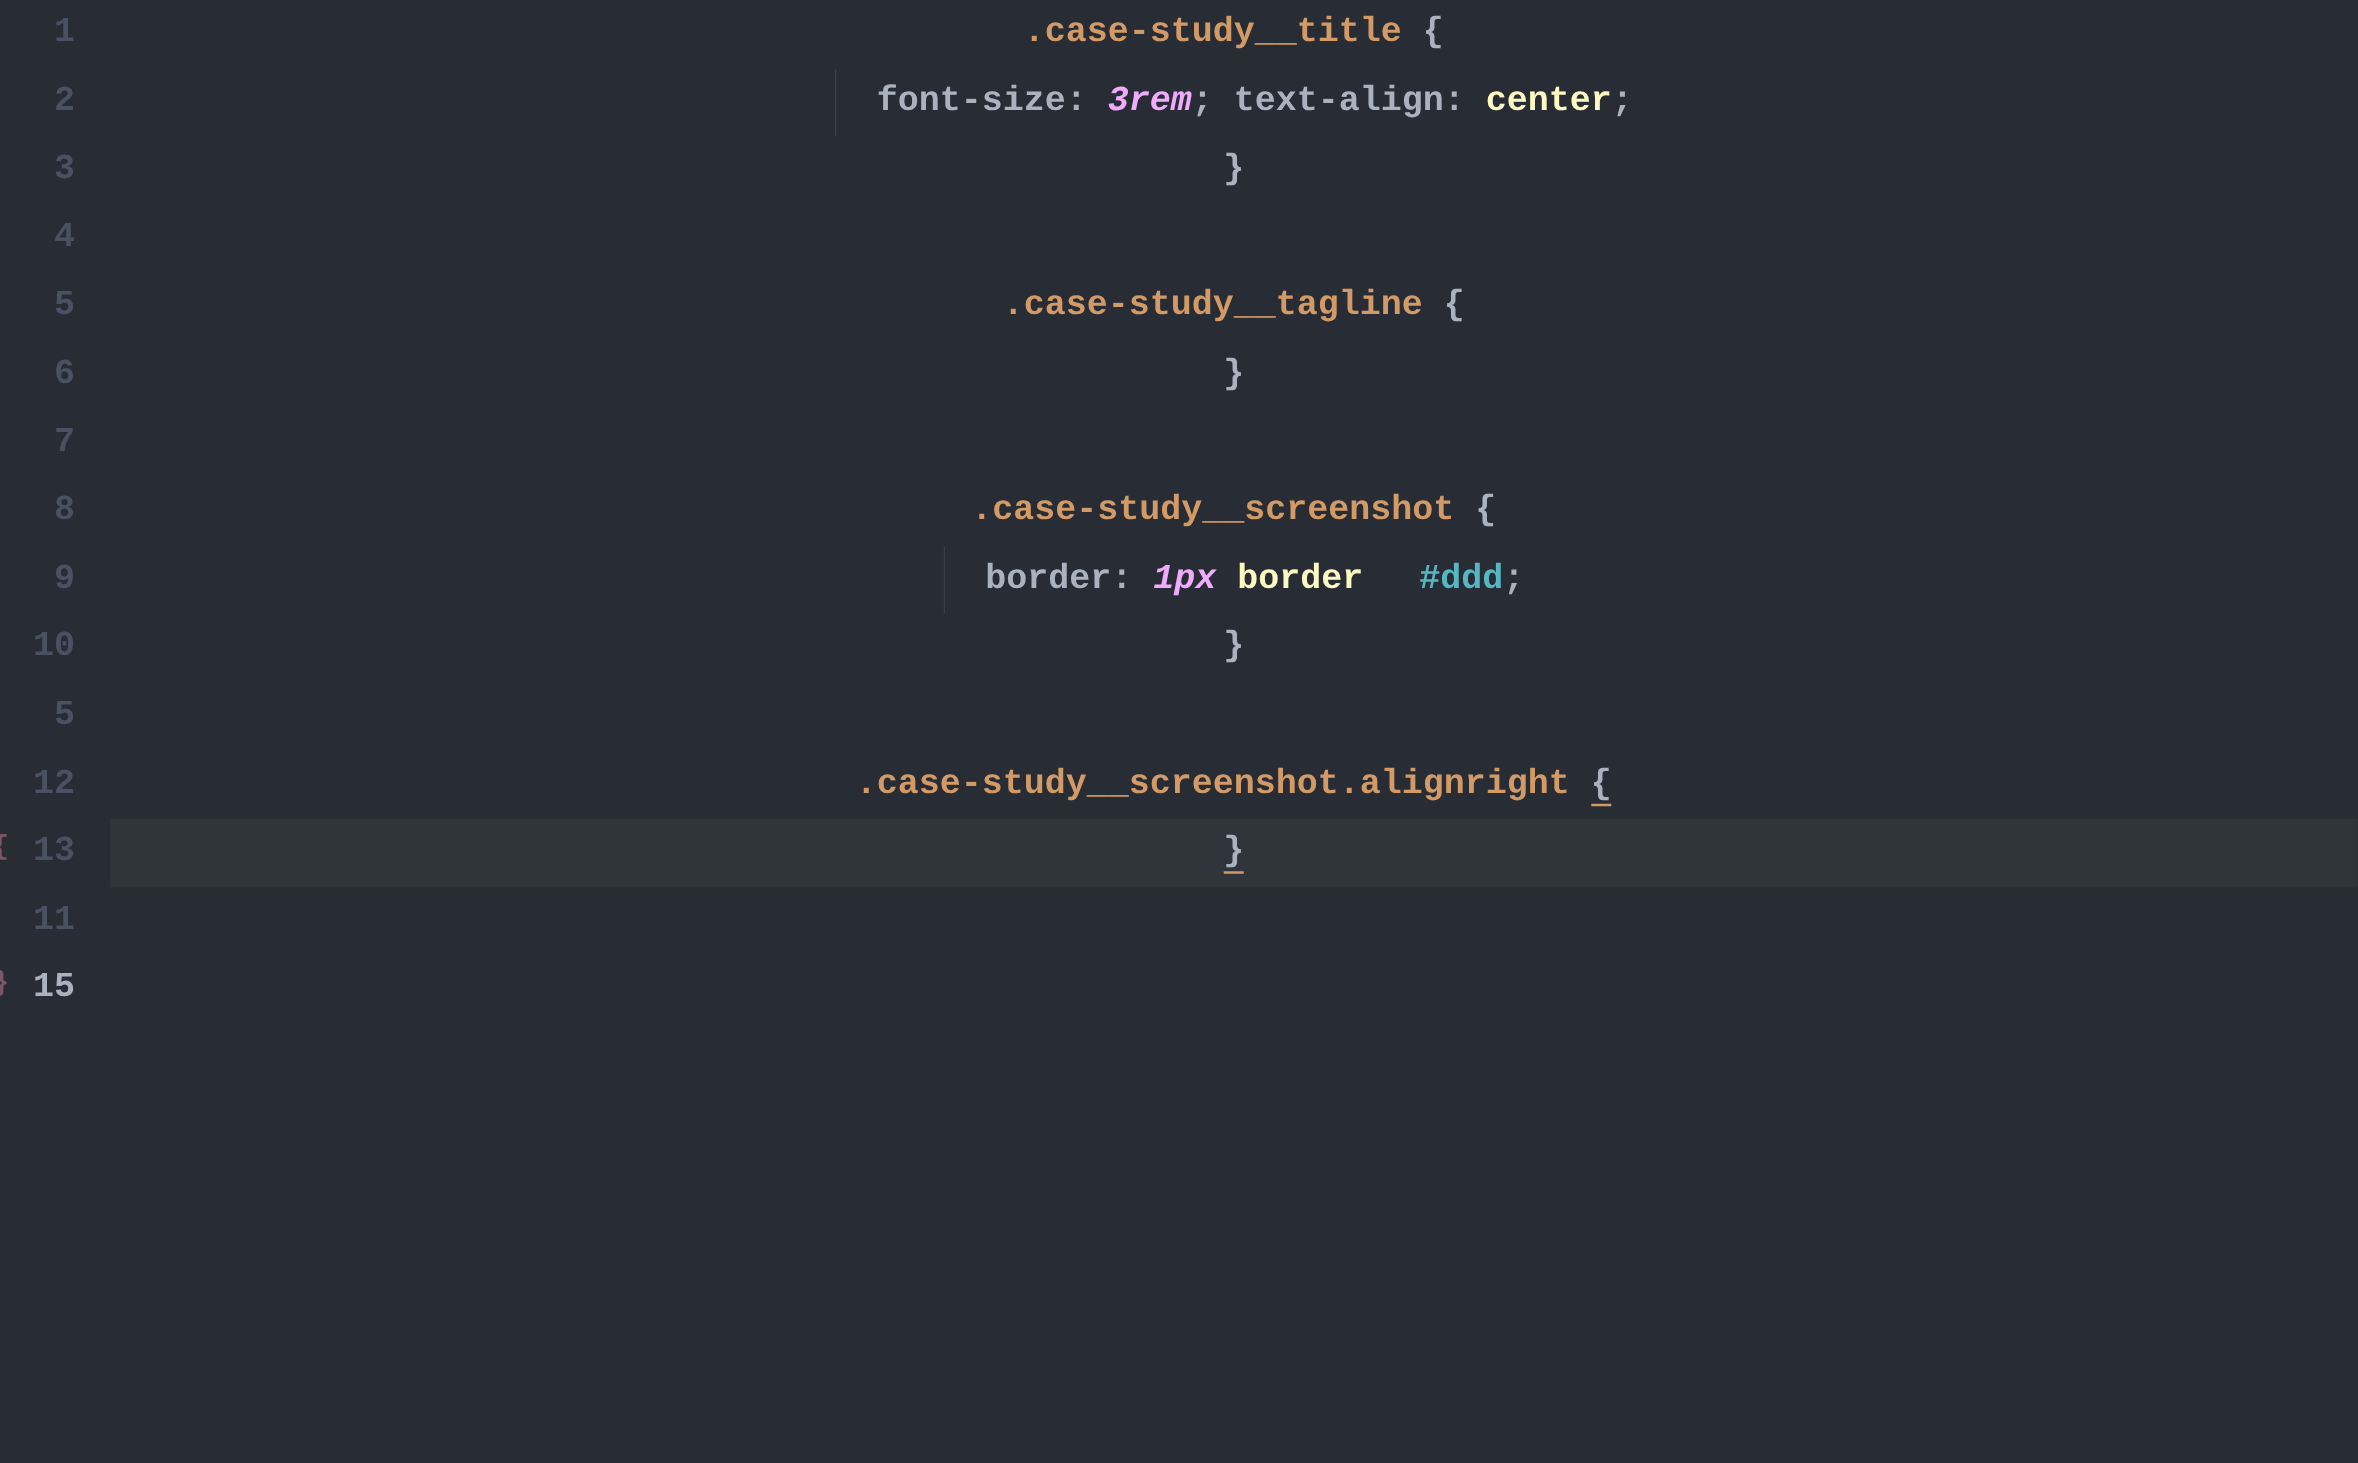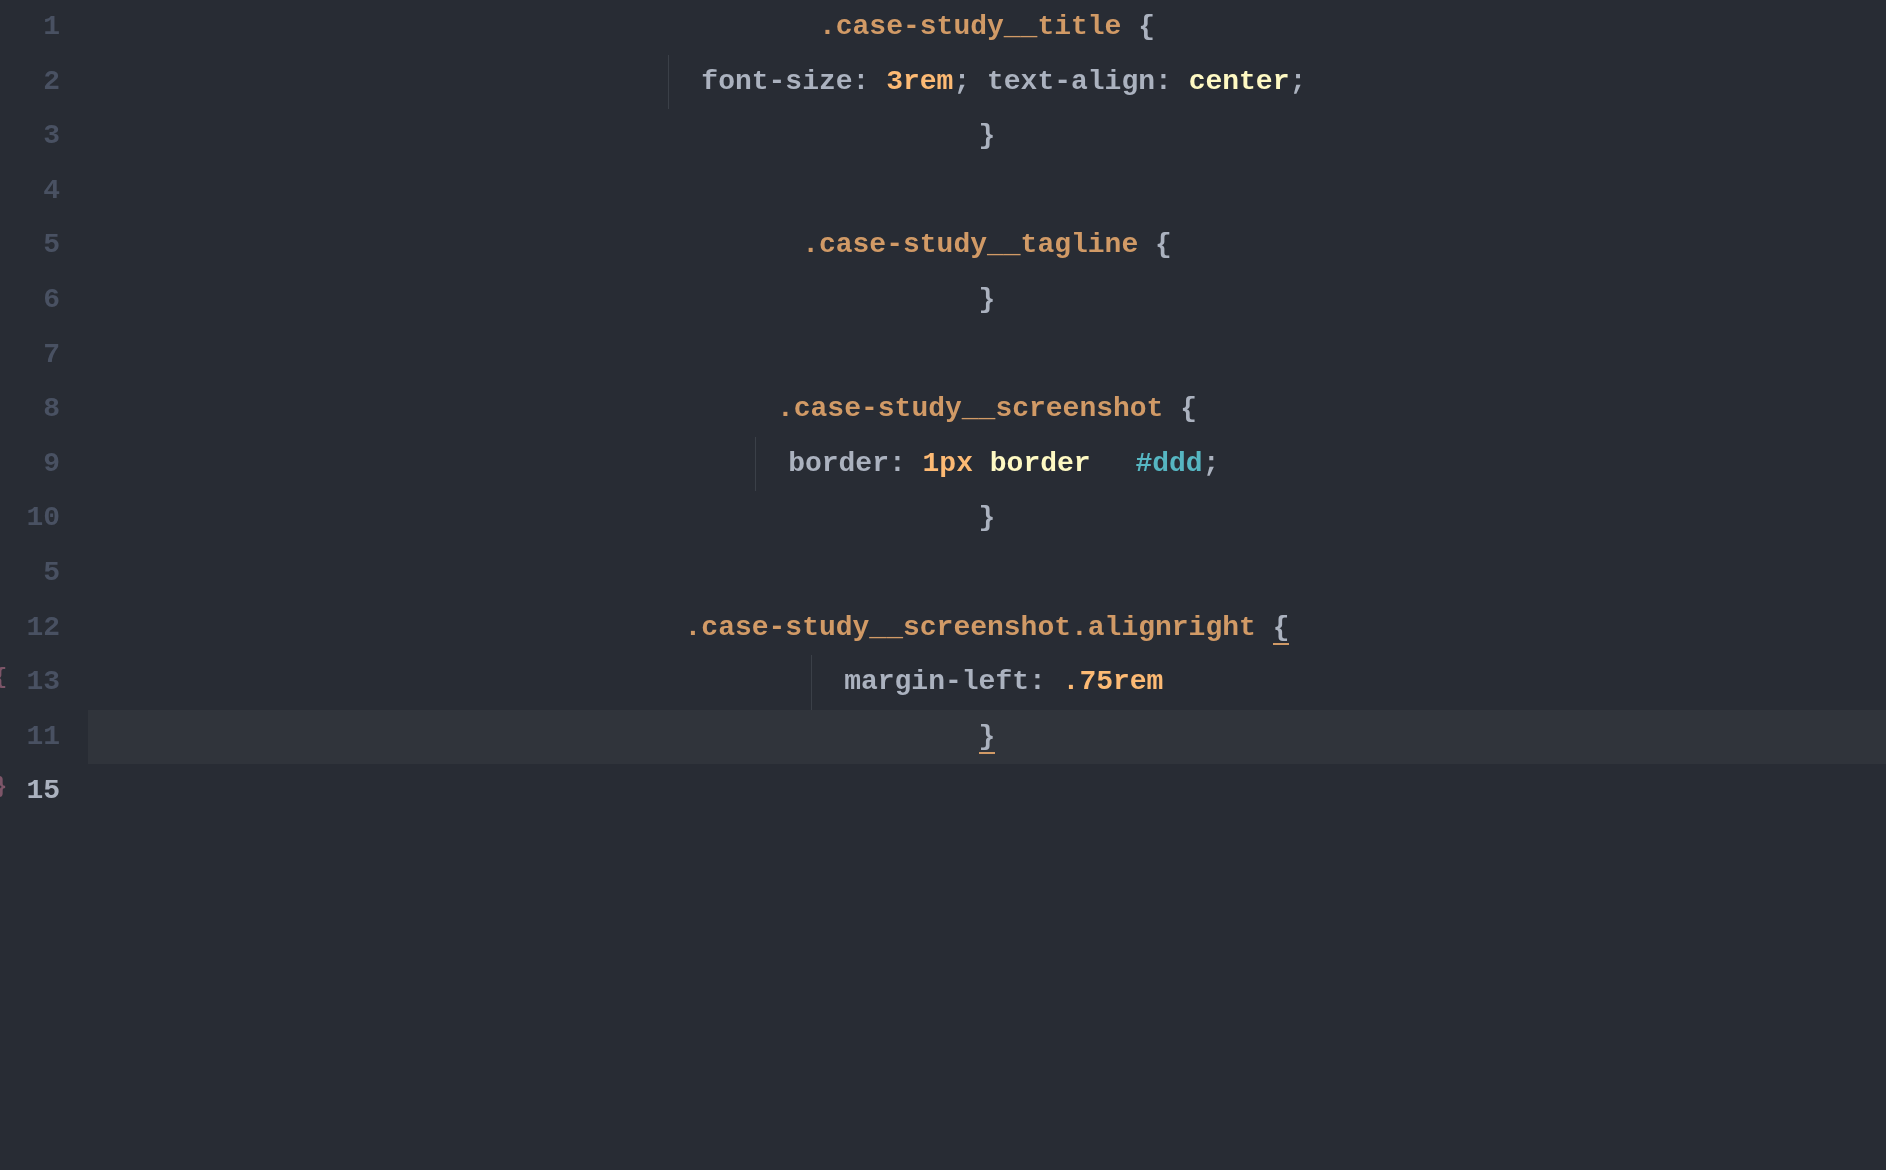--- a/index.html
+++ b/index.html
@@ -52,21 +52,21 @@
     position: relative;
     height: 54.6px;
   }
   .line.active {
     background: rgba(255,255,255,0.04);
   }
   .tok-selector { color: #d19a66; }
   .tok-brace { color: #abb2bf; }
   .tok-prop { color: #abb2bf; }
   .tok-punct { color: #abb2bf; }
-  .tok-num { color: #fdba74; }
+  .tok-num { color: #f0abfc; font-style: italic; }
   .tok-val { color: #fef9c3; }
   .tok-val-ident { color: #56b6c2; margin-left: 28px; }
 
   .active-gutter {
     color: #abb2bf;
   }
 
   .indent-guide {
     border-left: 1px solid #3b4048;
     display: inline-block;
@@ -106,16 +106,15 @@
       <div class="line"><span class="tok-brace">}</span></div>
       <div class="line"></div>
       <div class="line"><span class="tok-selector">.case-study__tagline </span><span class="tok-brace">{</span></div>
       <div class="line"><span class="tok-brace">}</span></div>
       <div class="line"></div>
       <div class="line"><span class="tok-selector">.case-study__screenshot </span><span class="tok-brace">{</span></div>
       <div class="line"><span class="indent-guide"></span><span>  </span><span class="tok-prop">border</span><span class="tok-punct">: </span><span class="tok-num">1px</span><span class="tok-punct"> </span><span class="tok-val">border</span><span class="tok-punct"> </span><span class="tok-val-ident">#ddd</span><span class="tok-punct">;</span></div>
       <div class="line"><span class="tok-brace">}</span></div>
       <div class="line"></div>
       <div class="line"><span class="tok-selector">.case-study__screenshot.alignright </span><span class="tok-brace underline-char">{</span></div>
-      <div class="line"><span class="indent-guide"></span><span>  </span><span class="tok-prop">margin-left</span><span class="tok-punct">: </span><span class="tok-num">.75rem</span></div>
       <div class="line active"><span class="tok-brace underline-char">}</span></div>
     </div>
 </div>
 
 </body></html>

